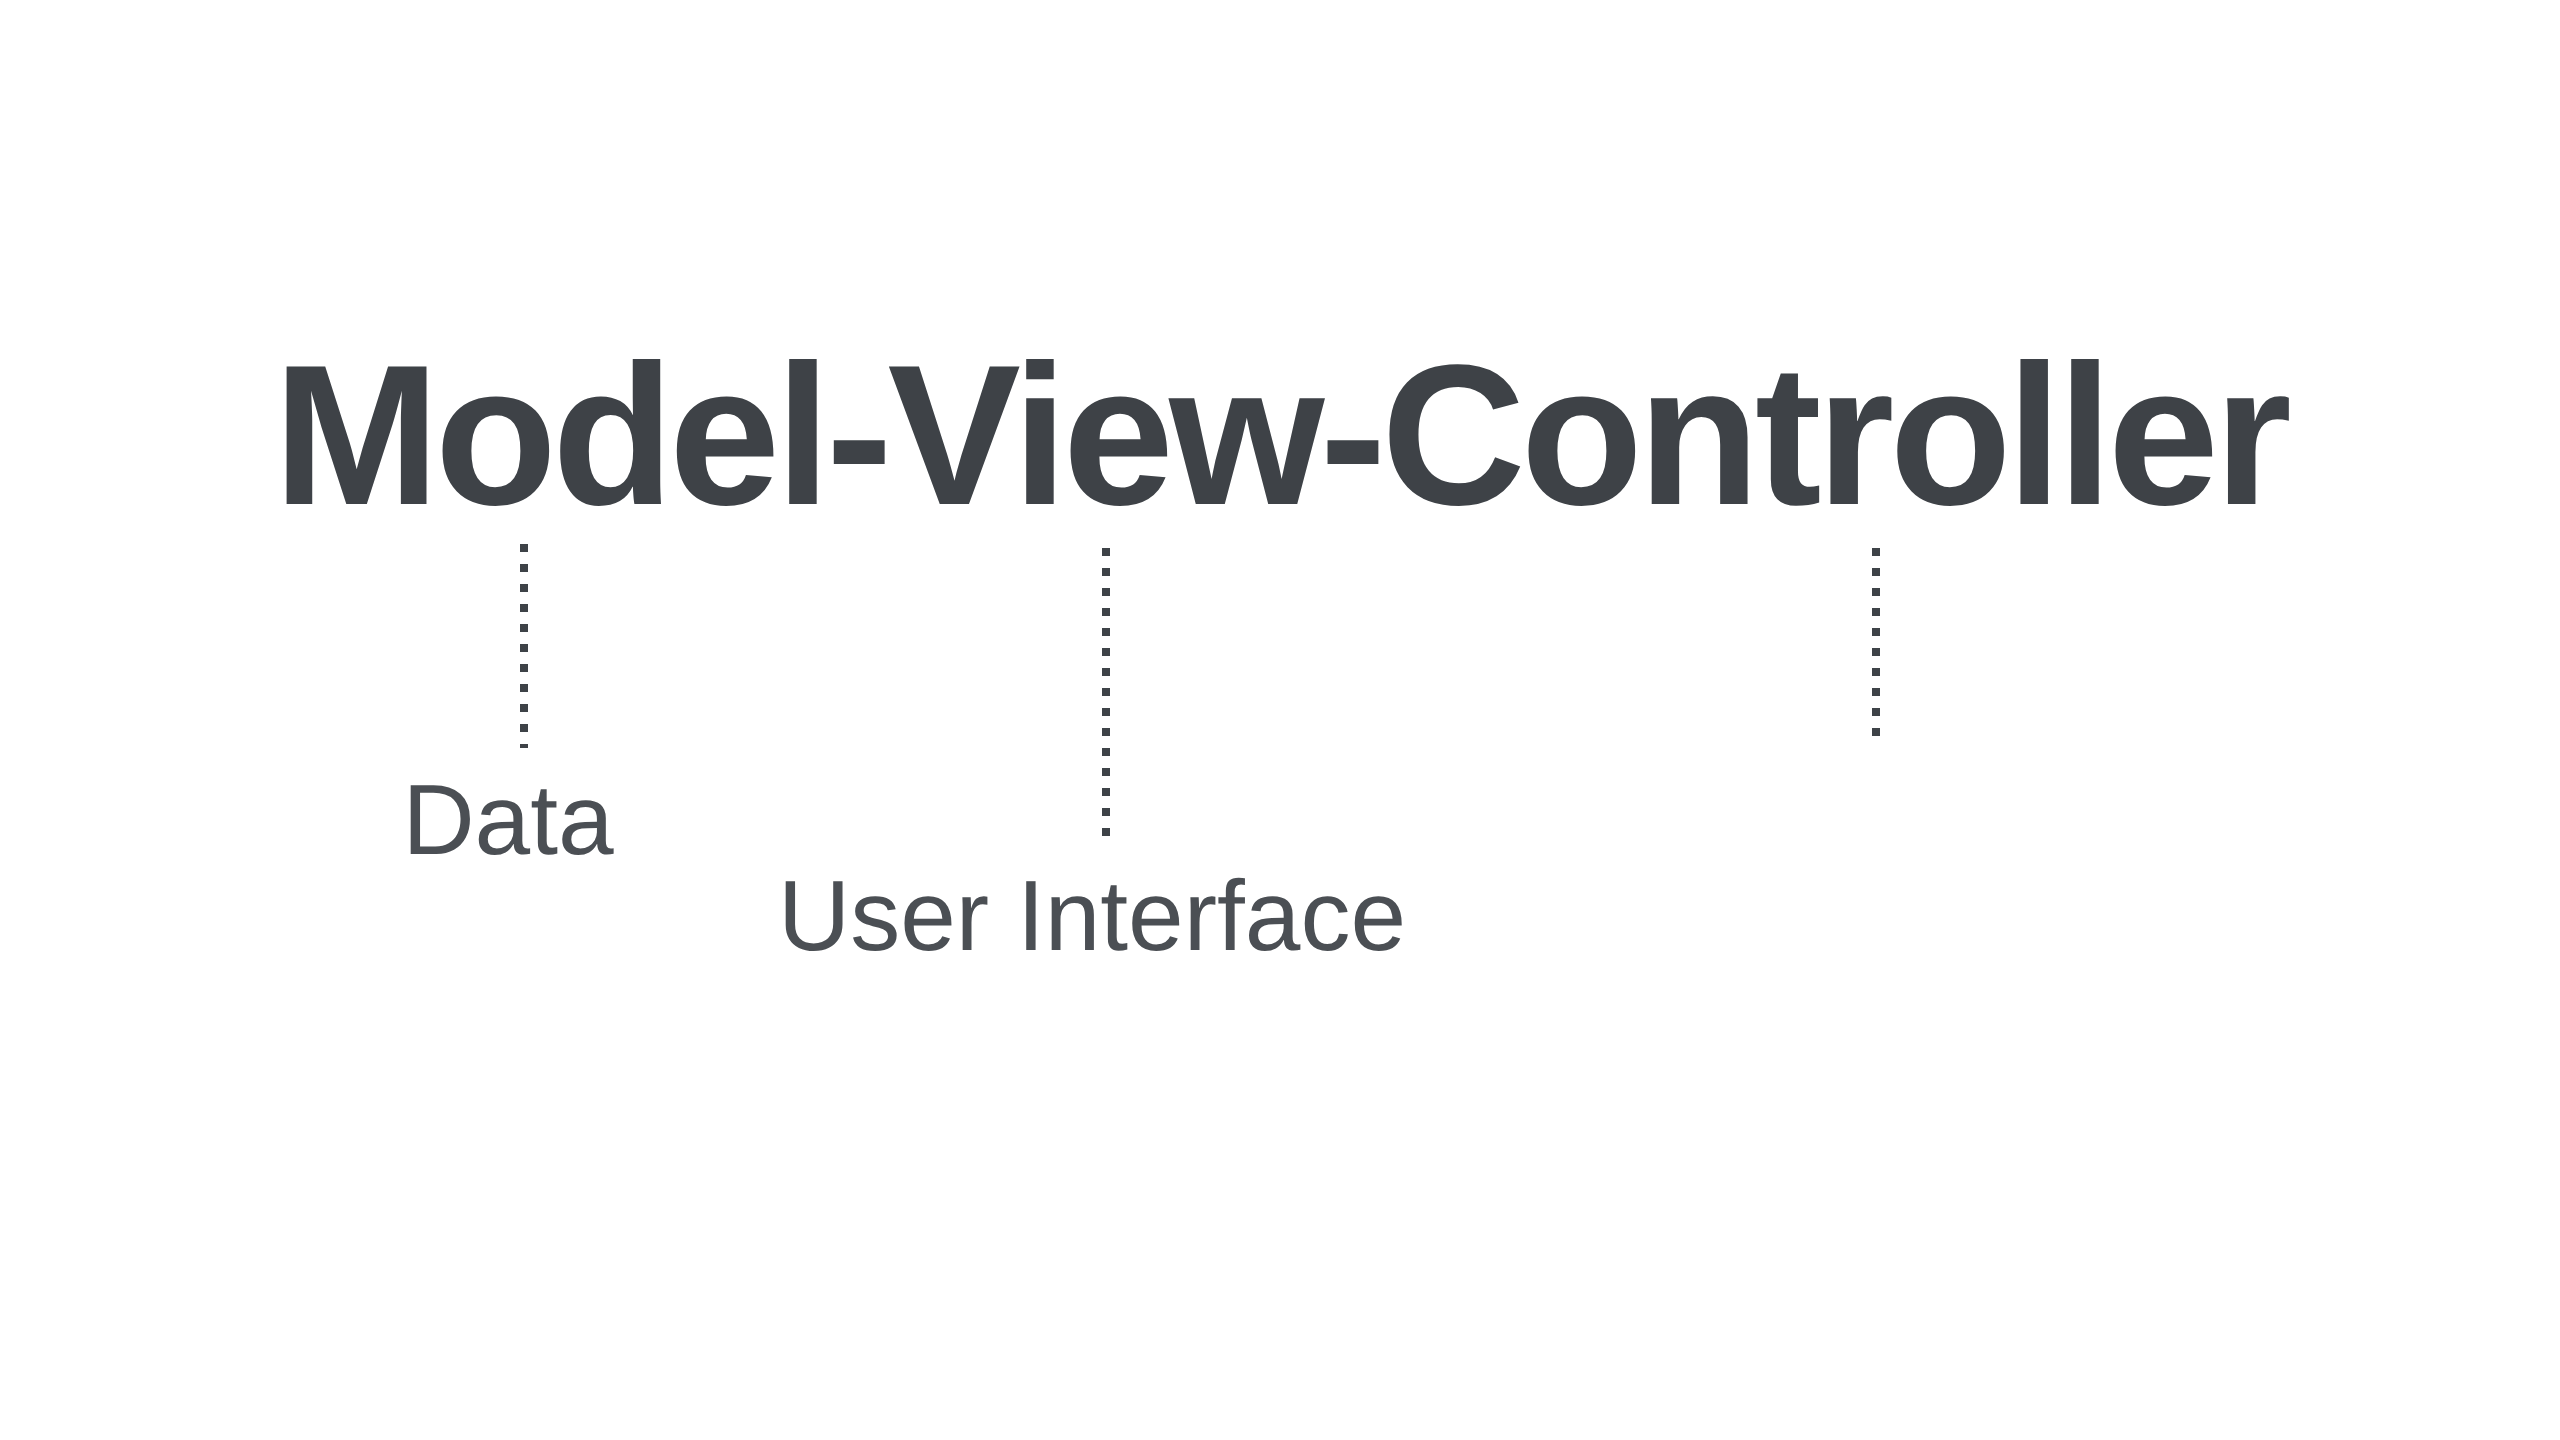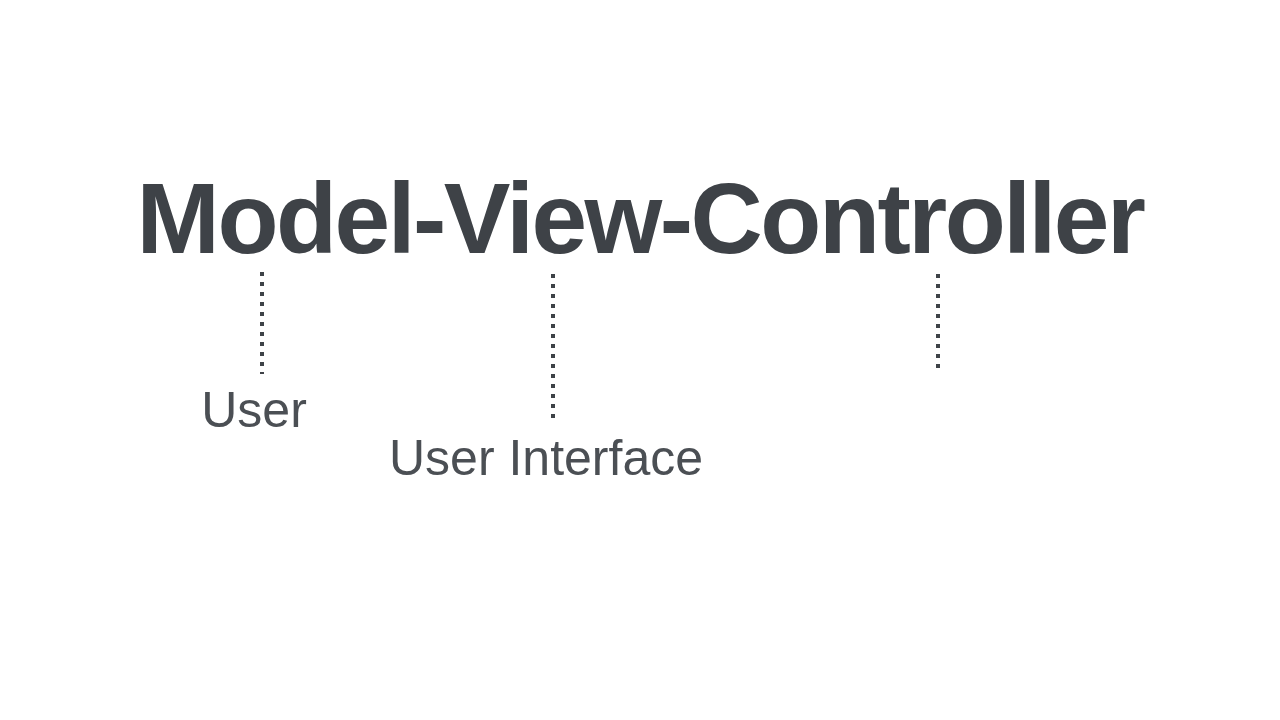--- a/index.html
+++ b/index.html
@@ -64,18 +64,18 @@
 <div class="stage">
 
   <h1 class="title">Model-View-Controller</h1>
 
   <div class="connector c-model"></div>
 
   <div class="connector c-view"></div>
 
   <div class="connector c-controller"></div>
 
-  <div class="label l-model">User</div>
+  <div class="label l-model">Data</div>
 
   <div class="label l-view">User Interface</div>
 
 
 </div>
 
 </body></html>

